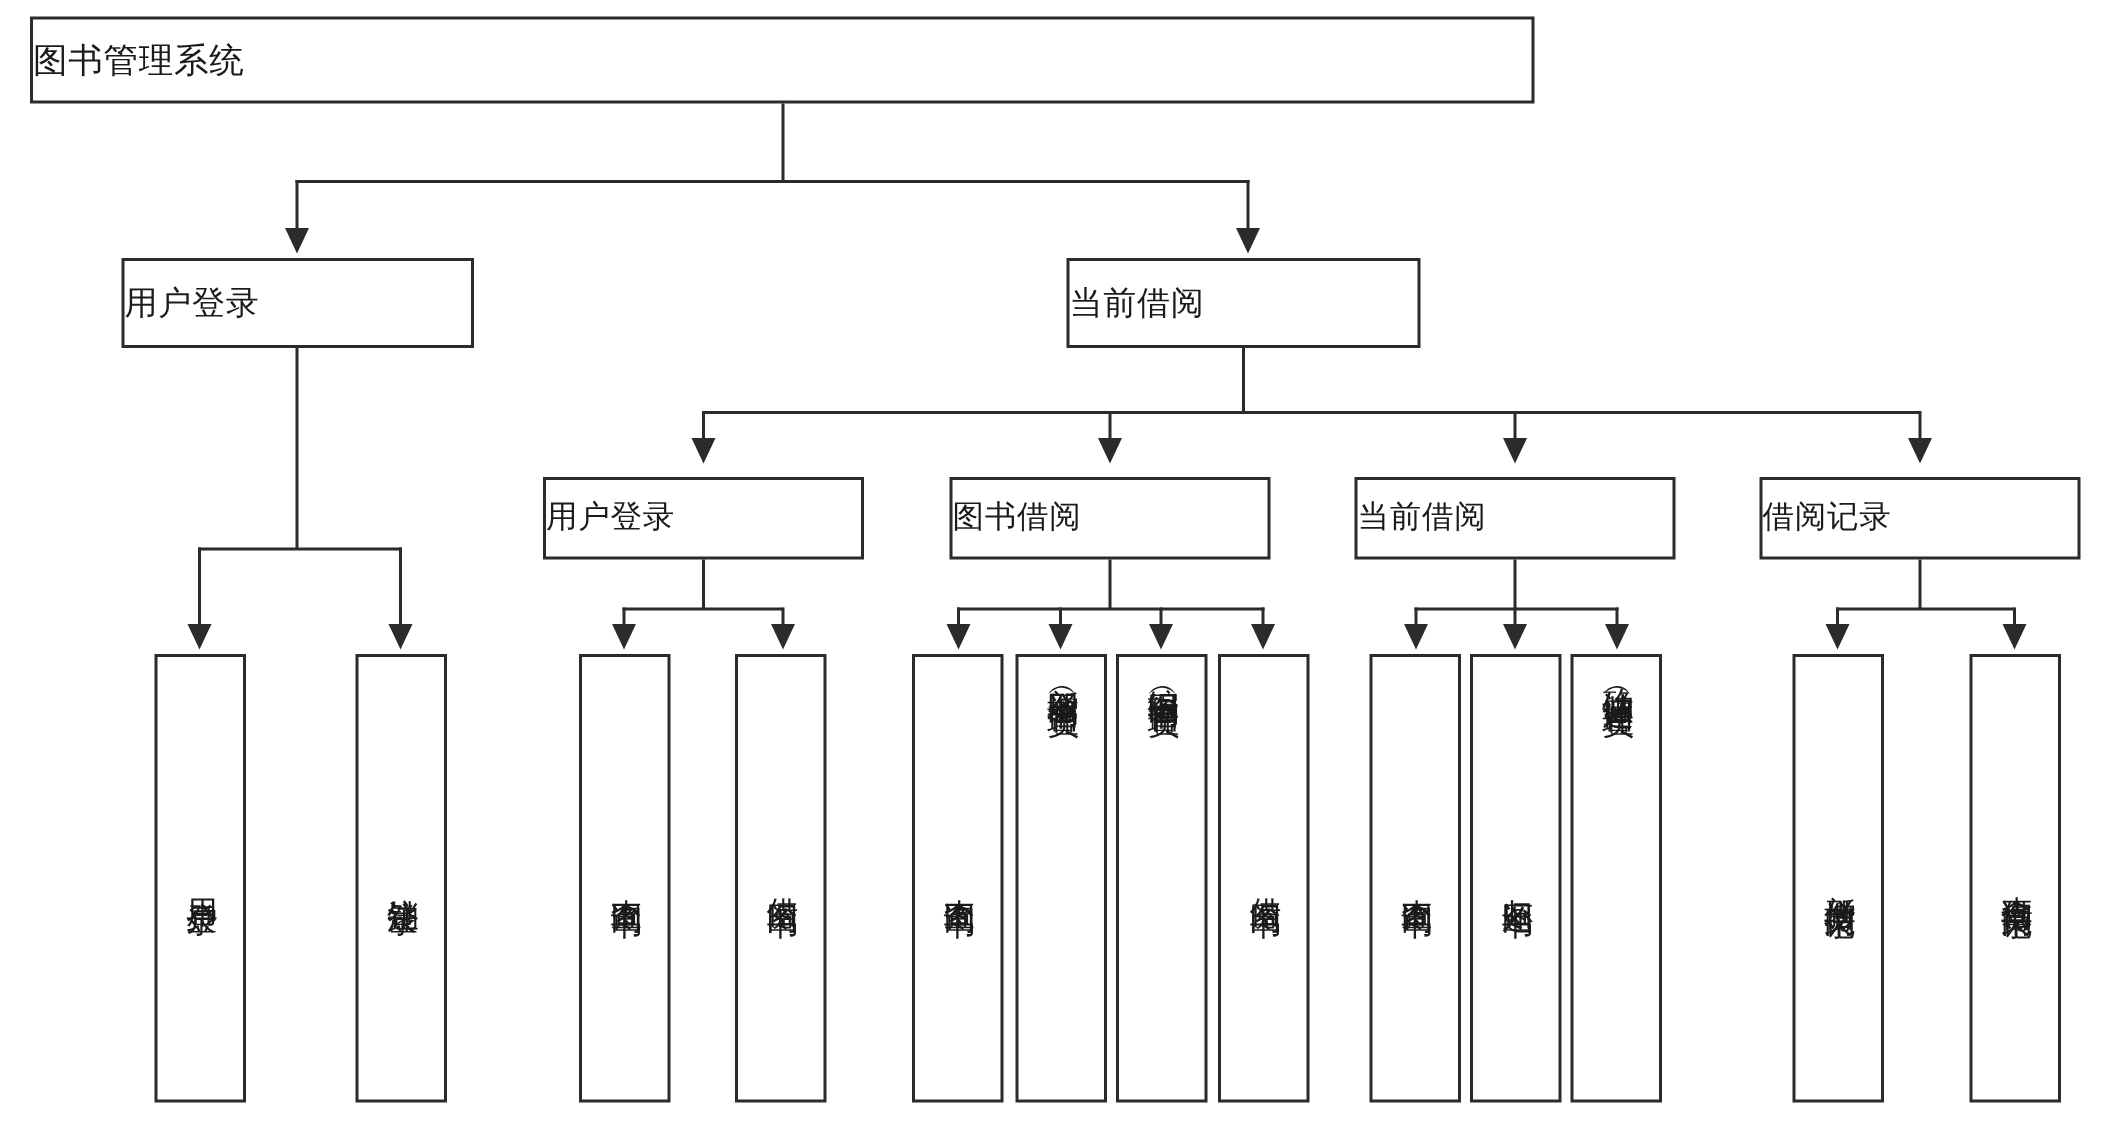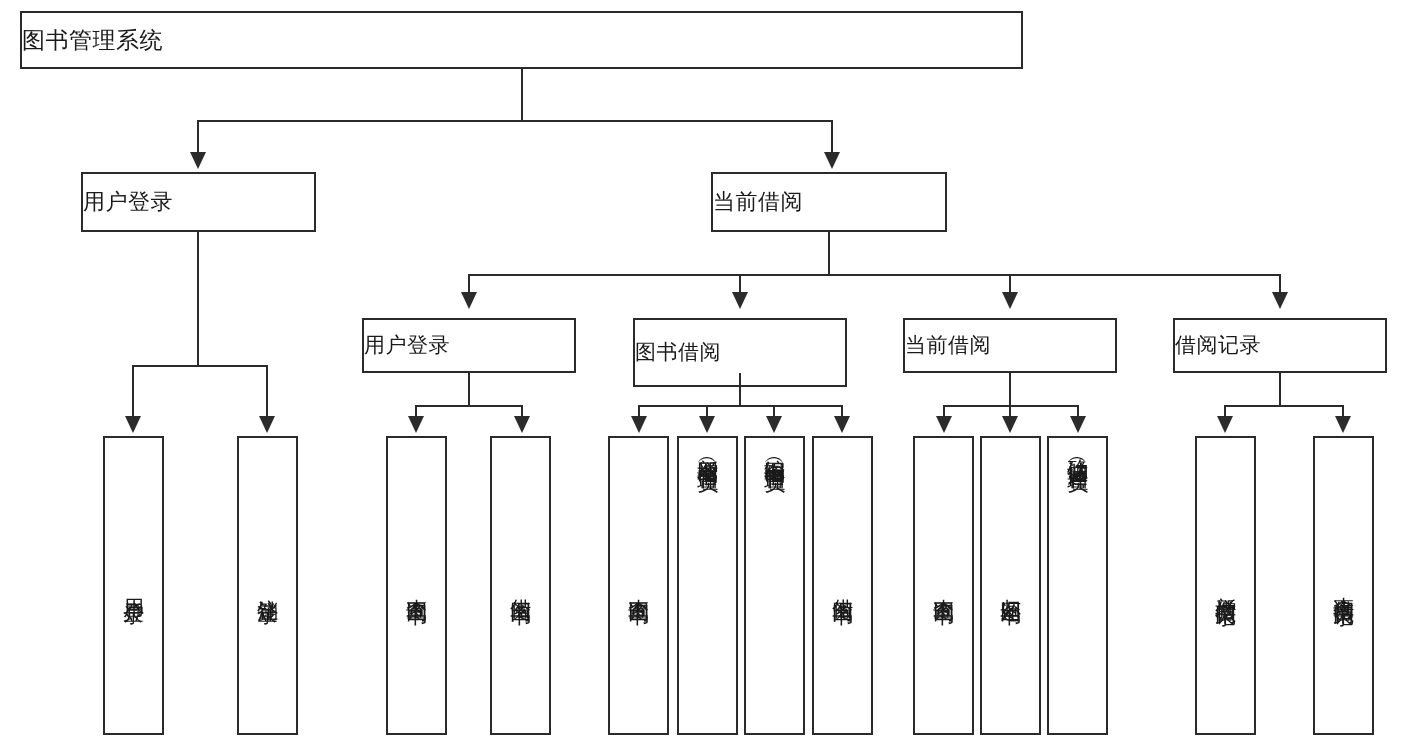--- a/index.html
+++ b/index.html
@@ -123,21 +123,21 @@
   <div class="vline" style="left:739px; top:274px; width:2px; height:19px;"></div>
   <div class="arrow" style="left:732px; top:292px;"></div>
   <div class="vline" style="left:1009px; top:274px; width:2px; height:19px;"></div>
   <div class="arrow" style="left:1002px; top:292px;"></div>
   <div class="vline" style="left:1279px; top:274px; width:2px; height:19px;"></div>
   <div class="arrow" style="left:1272px; top:292px;"></div>
 
   <div class="node level3" style="left:362px; top:318px; width:214px; height:55px;">
     <span class="label">用户登录</span>
   </div>
-  <div class="node level3" style="left:633px; top:318px; width:214px; height:69px;">
+  <div class="node level3" style="left:633px; top:318px; width:214px; height:55px;">
     <span class="label">图书借阅</span>
   </div>
   <div class="node level3" style="left:903px; top:318px; width:214px; height:55px;">
     <span class="label">当前借阅</span>
   </div>
   <div class="node level3" style="left:1173px; top:318px; width:214px; height:55px;">
     <span class="label">借阅记录</span>
   </div>
 
   <div class="vline" style="left:468px; top:373px; width:2px; height:33px;"></div>

